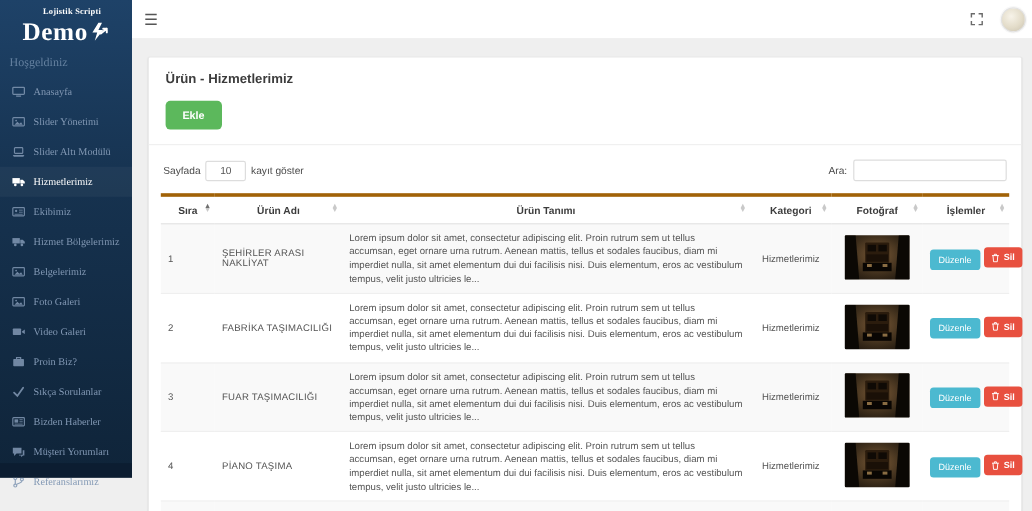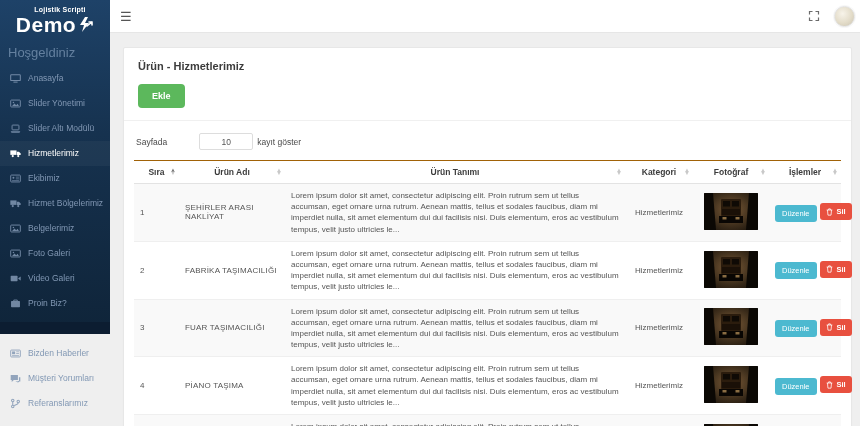--- a/index.html
+++ b/index.html
@@ -1,26 +1,26 @@
 <!DOCTYPE html>
 <html lang="tr" style="--c-add: #5cb85c; --c-edit: #4cb9d0; --c-del: #e8503f;"><head>
 <meta charset="utf-8">
 <style>
   * { margin:0; padding:0; box-sizing:border-box; }
   html,body { width:860px; height:426px; overflow:hidden; font-family:"Liberation Sans","DejaVu Sans",sans-serif; background:#efefef; }
   .app { position:relative; width:860px; height:426px; display:flex; }
 
   
-  .sidebar { width:110px; min-width:110px; height:334px; background:linear-gradient(180deg,#1e4268 0%,#16324f 40%,#0f2439 100%); color:#8aa0bc; position:relative; z-index:5; }
+  .sidebar { width:110px; min-width:110px; height:398px; background:linear-gradient(180deg,#1e4268 0%,#16324f 40%,#0f2439 100%); color:#8aa0bc; position:relative; z-index:5;font-family:Liberation Serif, serif; }
   .logo { padding:6px 6px 2px 6px; color:#fff; }
   .logo-top { font-size:7px; font-weight:bold; letter-spacing:.2px; text-align:center; padding-left:10px; }
   .logo-row { display:flex; align-items:center; justify-content:center; gap:2px; }
   .logo-main { font-size:21px; font-weight:bold; letter-spacing:.5px; }
   .logo-bolt svg { display:block; }
-  .welcome { font-size:13px; color:#64809f; padding:6px 8px 4px 8px; }
+  .welcome { font-size:10px; color:#64809f; padding:6px 8px 4px 8px; }
   .nav { padding-top:2px; }
   .nav-item { display:flex; align-items:flex-start; gap:7px; padding:7px 6px 7px 9px; font-size:8.5px; line-height:1.25; cursor:pointer; color:#8298b4; }
   .nav-item .nav-ic { width:12px; min-width:12px; display:flex; justify-content:center; margin-top:0px; opacity:.85; }
   .nav-item .nav-ic svg { width:11px; height:11px; }
   .nav-item.active { color:#ffffff; background:rgba(255,255,255,.04); }
   .nav-item.active .nav-ic { opacity:1; }
   .sidebar-bottom { position:absolute; bottom:0; left:0; width:100%; height:12px; background:#0c1d31; }
 
   
   .main { flex:1; display:flex; flex-direction:column; height:426px; }
@@ -33,26 +33,26 @@
   .content { flex:1; background:#efefef; padding:14px 13px 0 13px; overflow:hidden; }
   .card { background:#ffffff; border:1px solid #e7e7e7; border-radius:2px; box-shadow:0 1px 1px rgba(0,0,0,.04); min-height:400px; }
   .card-head { padding:12px 14px 12px 14px; border-bottom:1px solid #f0f0f0; }
   .card-title { font-size:11px; font-weight:bold; color:#3c3c3c; margin-bottom:12px; }
   .btn { display:inline-flex; align-items:center; gap:4px; border:none; border-radius:3px; color:#fff; cursor:pointer; font-family:inherit; }
   .btn-add { background:var(--c-add,#5cb85c); font-size:9px; font-weight:bold; padding:7px 14px; border-radius:4px; }
   .card-body { padding:10px 10px 0 10px; }
 
   .table-controls { display:flex; align-items:center; justify-content:space-between; font-size:8.5px; color:#4a4a4a; padding:2px 2px 10px 2px; }
   .length-ctl { display:flex; align-items:center; gap:4px; }
-  .length-ctl input { width:54px; height:17px; border:1px solid #ddd; border-radius:2px; font-size:8.5px; text-align:center; color:#555; font-family:inherit;margin-left:28px; }
+  .length-ctl input { width:34px; height:17px; border:1px solid #ddd; border-radius:2px; font-size:8.5px; text-align:center; color:#555; font-family:inherit; }
   .search-ctl { display:flex; align-items:center; gap:5px; }
   .search-ctl input { width:128px; height:18px; border:1px solid #ddd; border-radius:2px; font-size:9px; padding:0 4px; font-family:inherit; }
 
   table.dt { width:100%; border-collapse:collapse; table-layout:fixed; }
-  table.dt th { font-size:8.5px; font-weight:bold; color:#3c3c3c; text-align:center; padding:6px 4px; border-top:1px solid #a16207; border-bottom:1px solid #e3e3e3; position:relative; cursor:pointer; }
+  table.dt th { font-size:8.5px; font-weight:bold; color:#3c3c3c; text-align:center; padding:6px 4px; border-top:3px solid #a16207; border-bottom:1px solid #e3e3e3; position:relative; cursor:pointer; }
   table.dt th .sort { position:absolute; right:3px; top:50%; transform:translateY(-50%); display:flex; flex-direction:column; line-height:.55; font-size:6px; color:#c9c9c9; }
   table.dt th .sort .on { color:#6f6f6f; }
   table.dt td { font-size:8px; color:#555; padding:6px 6px; border-bottom:1px solid #efefef; vertical-align:middle; }
   table.dt tbody tr:nth-child(odd) { background:#f9f9f9; }
   td.c-no { text-align:left; padding-left:12px; color:#444; }
   td.c-name { font-size:8px; color:#444; letter-spacing:.2px; }
   td.c-desc { line-height:1.4; color:#5a5a5a; }
   td.c-cat { text-align:center; }
   td.c-photo { text-align:center; }
   .photo { width:54px; height:37px; display:inline-block; border-radius:1px; overflow:hidden; background:radial-gradient(ellipse at 50% 45%, #7d5c38 0%, #3f2f1c 55%, #120d08 100%); }
@@ -244,20 +244,24 @@
         <div class="card-head">
           <div class="card-title">Ürün - Hizmetlerimiz</div>
           <button class="btn btn-add">Ekle</button>
         </div>
         <div class="card-body">
           <div class="table-controls">
             <div class="length-ctl">
               <span>Sayfada</span>
               <input value="10" style="">
               <span>kayıt göster</span>
+            </div>
+            <div class="search-ctl">
+              <span>Ara:</span>
+              <input value="" style="">
             </div>
           </div>
           <table class="dt">
             <colgroup>
               <col style="width:45px">
                 <col style="width:106px">
                 <col style="width:340px">
               <col style="width:68px">
                 <col style="width:76px">
                 <col style="width:72px">

